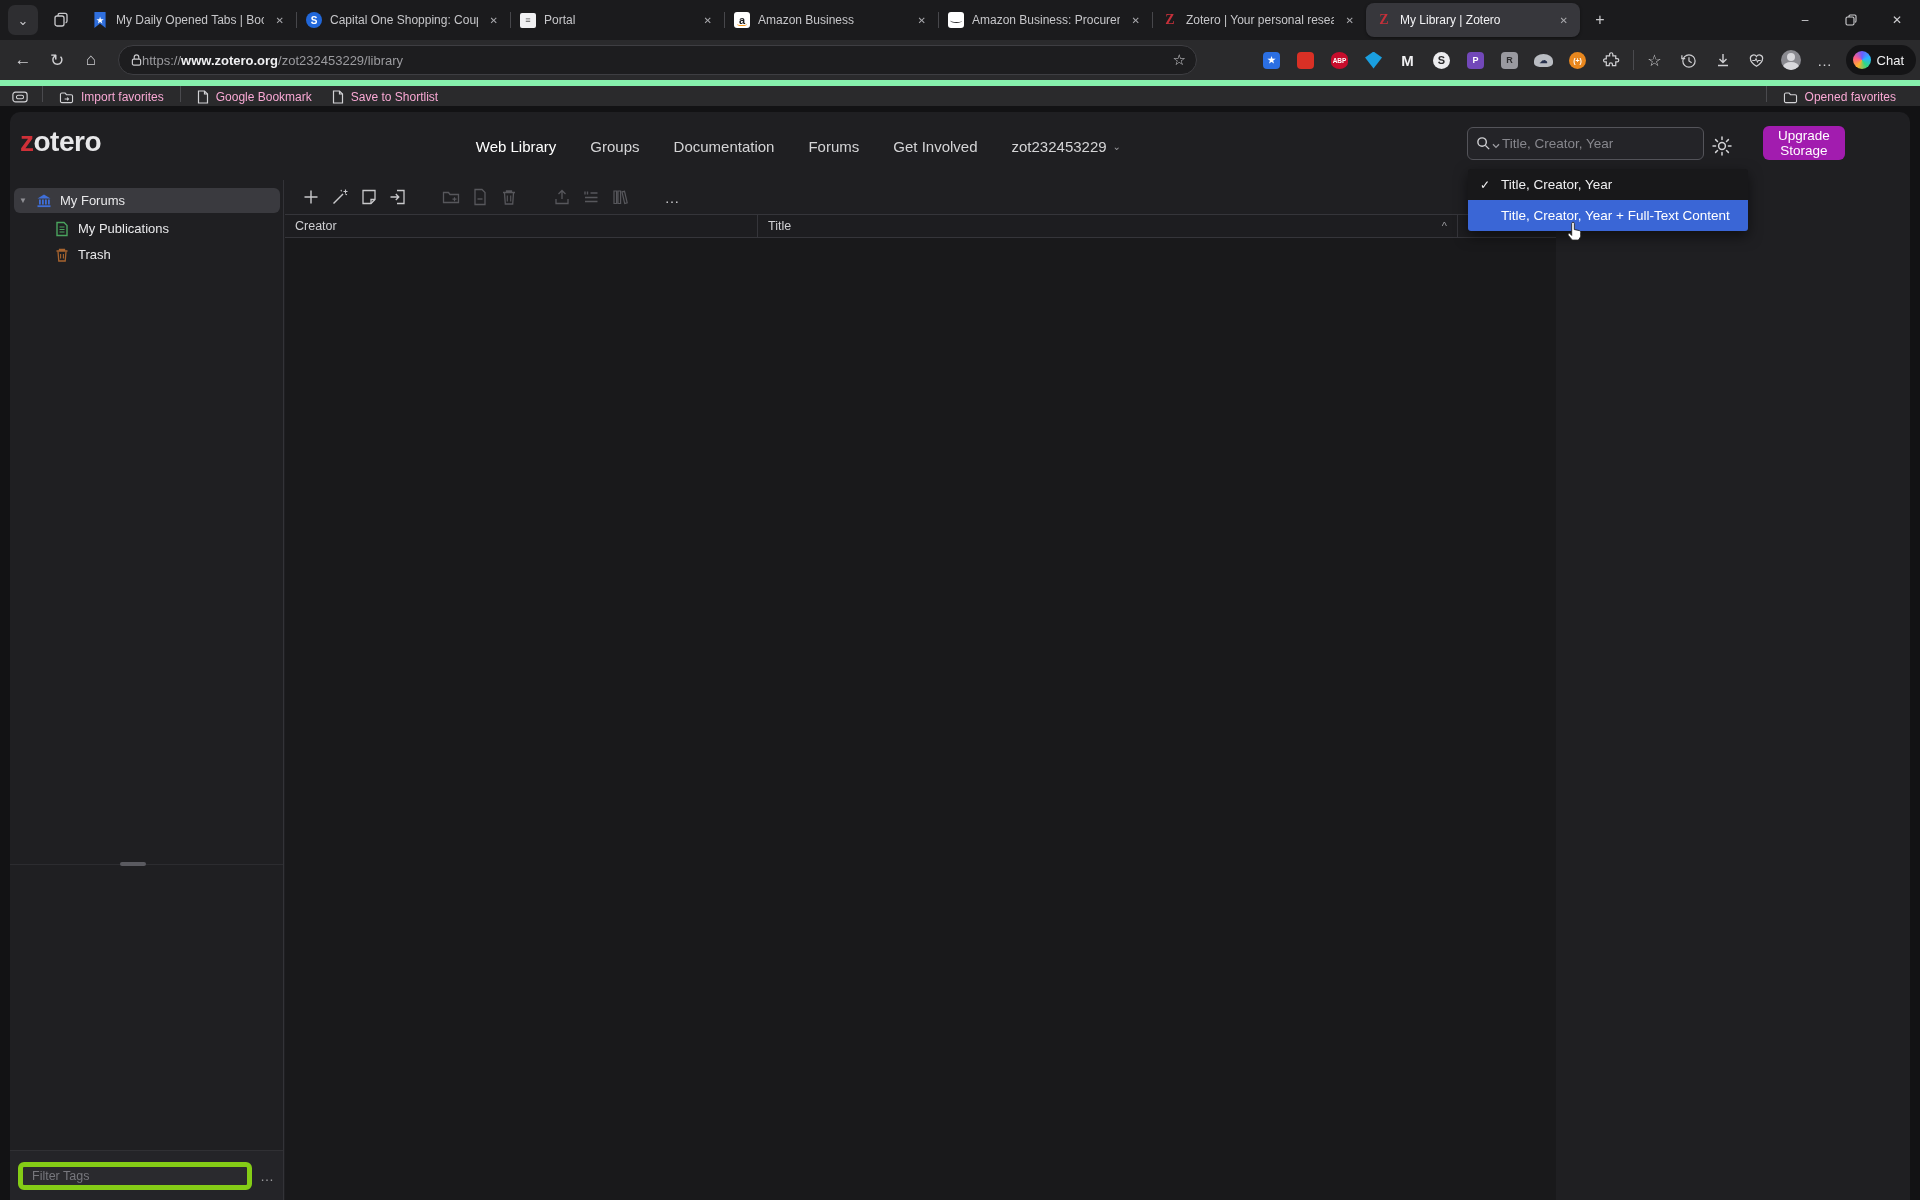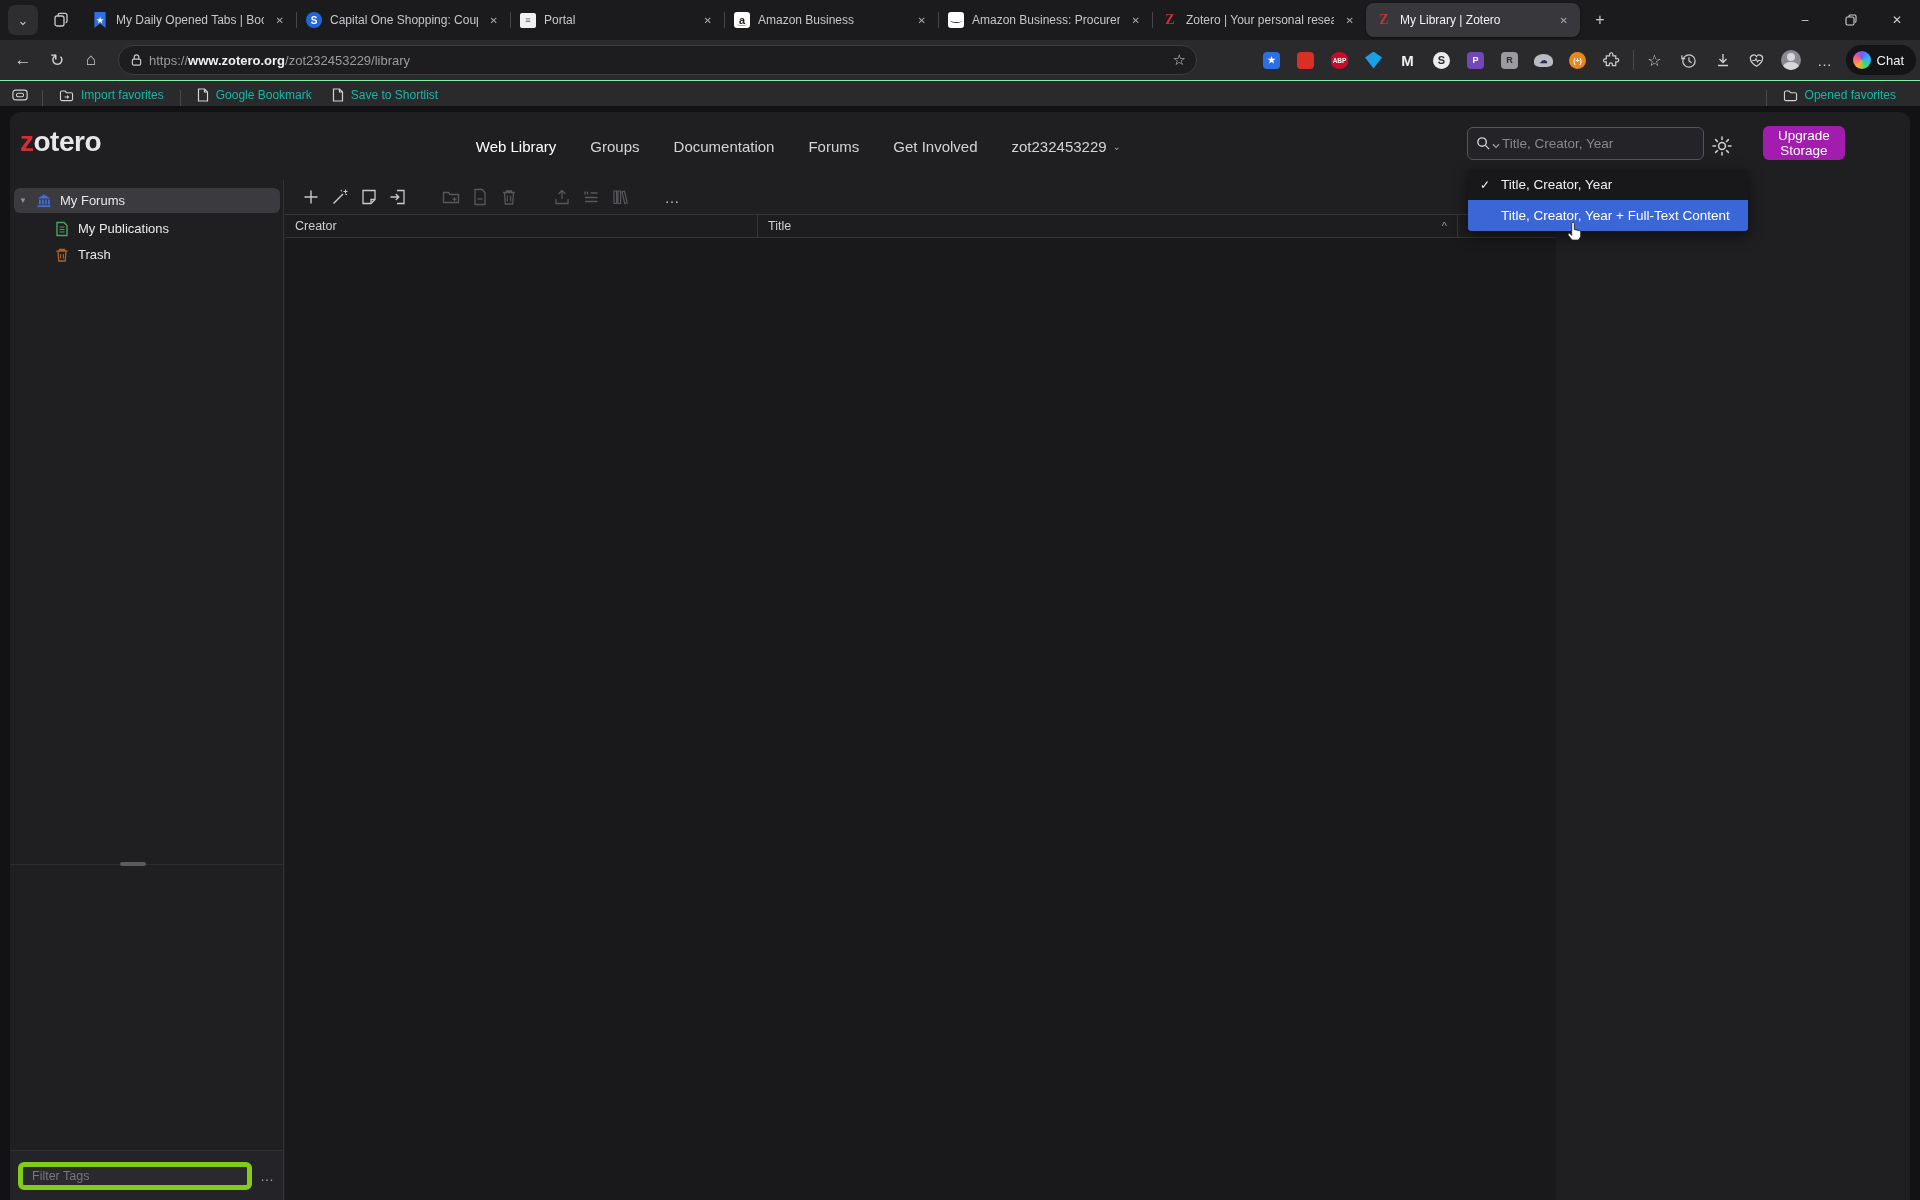--- a/index.html
+++ b/index.html
@@ -36,21 +36,21 @@
     color:#c9c9cc; font-size:16px; border-radius:6px; }
   .win-controls { margin-left:auto; display:flex; height:40px; }
   .win-btn { width:46px; height:40px; display:flex; align-items:center; justify-content:center; color:#cfcfd2; font-size:12px; }
 
   .toolbar { position:absolute; left:0; top:40px; width:1920px; height:40px; background:#2a2a2c;
     display:flex; align-items:center; }
   .nav-btn { width:34px; height:32px; display:flex; align-items:center; justify-content:center;
     color:#cfcfd2; font-size:17px; border-radius:6px; }
   .url-pill { position:absolute; left:118px; top:5px; width:1079px; height:30px; background:#1d1d1f;
     border:1px solid #3e3e42; border-radius:15px; display:flex; align-items:center; padding:0 10px 0 12px; }
-  .url-text { font-size:13px; margin-left:7px; color:#9b9b9f; white-space:nowrap; }
+  .url-text { font-size:13px; margin-left:0; color:#9b9b9f; white-space:nowrap; }
   .url-text .host { color:#f0f0f2; font-weight:bold; }
   .pill-star { margin-left:auto; color:#cfcfd2; font-size:15px; }
   .ext-row { position:absolute; right:0; top:0; height:40px; display:flex; align-items:center; padding-right:4px; }
   .ext { width:34px; height:34px; display:flex; align-items:center; justify-content:center; }
   .badge { width:17px; height:17px; border-radius:4px; display:flex; align-items:center; justify-content:center;
     color:#fff; font-size:9px; font-weight:bold; }
   .b-bookmark { background:#2b6fe3; }
   .b-red { background:#d93025; }
   .b-abp { background:#c70d2c; border-radius:50% / 38%; font-size:6.5px; }
   .b-gem { background:#1a9fe0; clip-path:polygon(50% 0,100% 35%,50% 100%,0 35%); }
@@ -63,21 +63,21 @@
   .ext-sep { width:1px; height:20px; background:#4a4a4e; margin:0 4px; }
   .chat-btn { height:30px; border-radius:15px; background:#141416; display:flex; align-items:center; gap:6px;
     padding:0 12px 0 7px; margin-left:4px; color:#f0f0f2; font-size:13px; }
   .copilot { width:18px; height:18px; border-radius:50%;
     background:conic-gradient(#6a5cff,#2bb3ff,#30d980,#ffb02e,#ff5c8a,#6a5cff); }
   .avatar { width:20px; height:20px; border-radius:50%; background:#8a8a90; position:relative; overflow:hidden; }
   .avatar::before { content:""; position:absolute; left:6px; top:3px; width:8px; height:8px; border-radius:50%; background:#d8d8dc; }
   .avatar::after { content:""; position:absolute; left:2px; top:12px; width:16px; height:10px; border-radius:50%; background:#d8d8dc; }
 
   .favbar { position:absolute; left:0; top:80px; width:1920px; height:26px; background:#2a2a2c;
-    border-top:1px solid #86efac; display:flex; align-items:flex-end; font-size:12px; color:#14b8a6; }
+    border-top:6px solid #86efac; display:flex; align-items:flex-start; font-size:12px; color:#f9a8d4; }
   .favitem { display:flex; align-items:center; gap:7px; padding:0 10px; height:22px; border-radius:4px; }
   .fb-sep { width:1px; height:16px; background:#4a4a4e; margin:0 6px; }
   .favbar .spacer { flex:1; }
 
   
   .page { position:absolute; left:0; top:106px; width:1920px; height:1094px; background:#121214; }
   .app { position:absolute; left:10px; top:6px; width:1900px; height:1088px; background:#1f1f22;
     border-radius:10px 10px 0 0; }
 
   .app-header { position:absolute; left:0; top:0; width:1573px; height:68px; }

